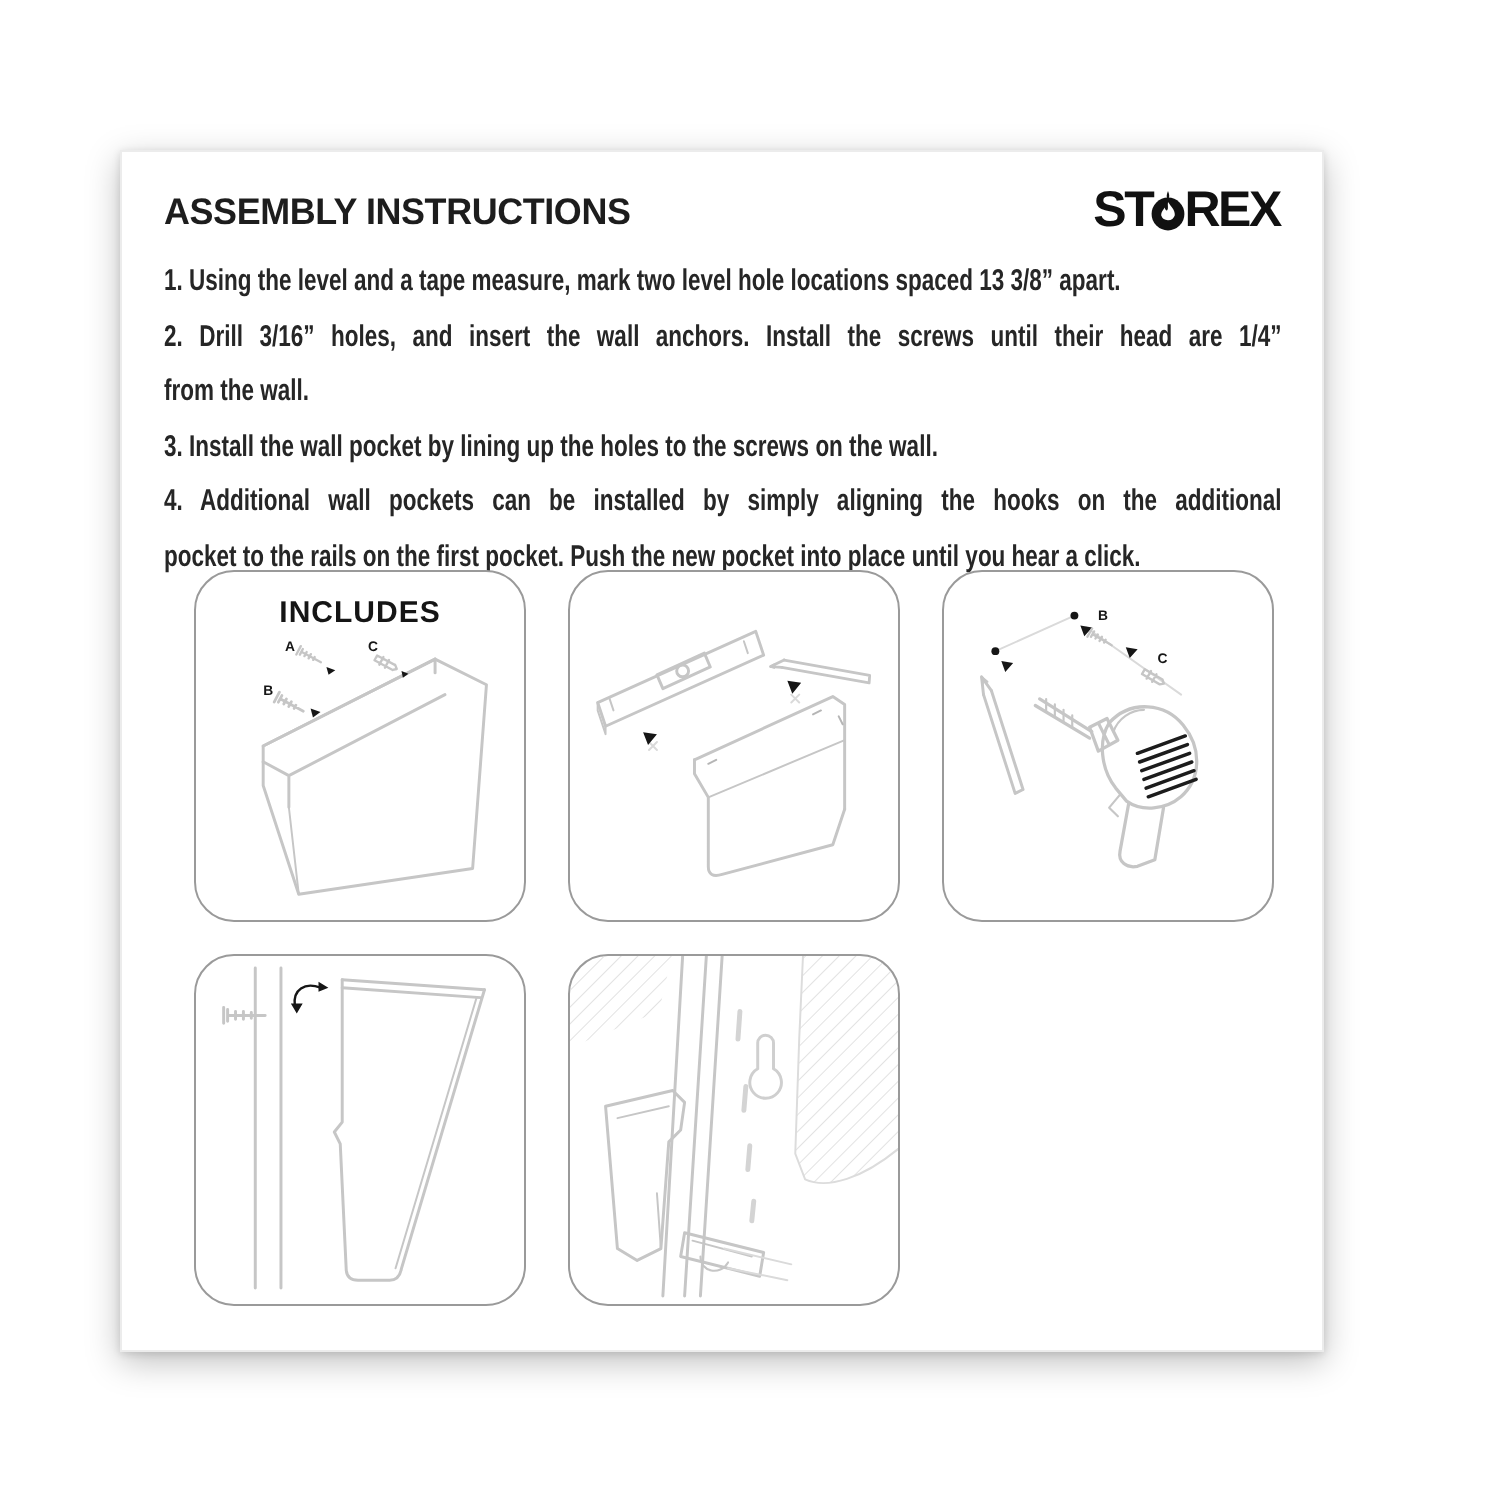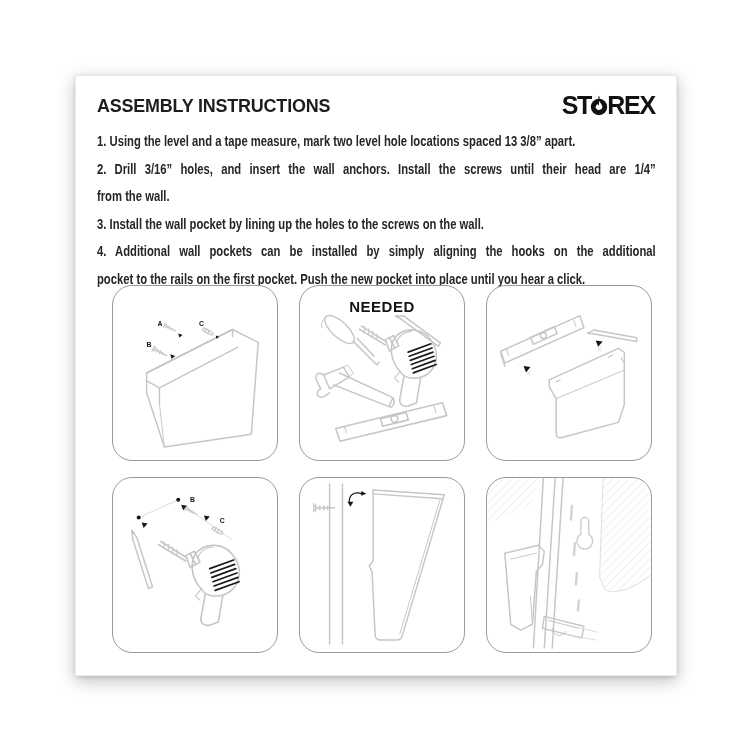--- a/index.html
+++ b/index.html
@@ -1,17 +1,17 @@
 <!DOCTYPE html>
 <html><head>
 <meta charset="utf-8">
 <style>
   html,body{margin:0;padding:0;width:750px;height:750px;background:#ffffff;
     font-family:"Liberation Sans",sans-serif;overflow:hidden;}
-  .card{position:absolute;left:75px;top:75px;width:600px;height:599px;background:#fff;
+  .card{position:absolute;left:60px;top:75px;width:600px;height:599px;background:#fff;
     border:1px solid #ececec;box-shadow:0 5px 16px rgba(0,0,0,.25),0 1px 4px rgba(0,0,0,.12);}
   .card-header{display:flex;align-items:center;justify-content:space-between;padding:15px 21px 0 21px;}
   h1.title{margin:0;font-size:18.5px;font-weight:800;letter-spacing:-.2px;color:#1d1d1d;
     transform:scaleX(.97);transform-origin:0 50%;}
   .brand{display:flex;align-items:center;color:#111;font-weight:800;font-size:25px;letter-spacing:-1.2px;}
   .brand svg{margin:0 -1px;display:block;}
   .steps{margin:7px 16px 0 21px;width:559px;overflow:visible;}
   .step-line{width:745px;transform:scaleX(.75);transform-origin:0 0;height:27.5px;line-height:27.5px;
     font-size:15px;font-weight:bold;color:#262626;white-space:nowrap;letter-spacing:0;}
   .step-line.jline{white-space:normal;text-align:justify;overflow:hidden;}
@@ -88,20 +88,21 @@
       <div class="step-line jline">2. Drill 3/16” holes, and insert the wall anchors. Install the screws until their head are 1/4”</div>
       <div class="step-line">from the wall.</div>
       <div class="step-line">3. Install the wall pocket by lining up the holes to the screws on the wall.</div>
       <div class="step-line jline">4. Additional wall pockets can be installed by simply aligning the hooks on the additional</div>
       <div class="step-line">pocket to the rails on the first pocket. Push the new pocket into place until you hear a click.</div>
     </div>
 
   <div class="panels">
 
     <div class="panel">
+      <div class="panel-label">INCLUDES</div>
       <svg class="art" viewBox="0 0 166 176">
         <g>
           <path d="M121,44 L147,57 L140,150 L52,163 L34,108 L34,88 Z"></path>
           <path d="M121,44 L34,88 M121,44 L121,51"></path>
           <path d="M34,96 L47,103 L47,119 M47,103 L126,62"></path>
           <path class="thin" d="M52,163 L47,119"></path>
         </g>
         <g>
           <text x="45" y="40">A</text>
           <use href="#sym-screw" transform="translate(52,36) rotate(28) scale(0.8)"></use>
@@ -109,41 +110,20 @@
           <text x="87" y="40">C</text>
           <use href="#sym-anchor" transform="translate(91,40) rotate(28) scale(0.8)"></use>
           <path class="blk" d="M104,50 l3.5,1.4 l-2.8,2 z"></path>
           <text x="34" y="62">B</text>
           <use href="#sym-screw" transform="translate(41,59) rotate(28) scale(0.95)"></use>
           <path class="blk" d="M58,69 l5,1.8 l-3.8,2.8 z"></path>
         </g>
       </svg>
     </div>
 
-    <div class="panel">
-      <div class="panel-label">NEEDED</div>
-      <svg class="art" viewBox="0 0 166 176">
-        <g>
-          <g transform="rotate(43 40 44)">
-              <ellipse cx="40" cy="44" rx="19" ry="8"></ellipse>
-            </g>
-          <path class="thin" d="M27,31 C23,33 21,37 22,42"></path>
-          <path d="M54,56 L72,74 M58,53 L75,71 M72,74 L78,80 L80,77"></path>
-        </g>
-        <use href="#sym-pencil" transform="translate(98,24) rotate(30)"></use>
-        <use href="#sym-drill" transform="translate(58,28) scale(1.05)"></use>
-        <g>
-          <path d="M24,90 C18,86 14,90 17,96 L21,104 C15,107 17,114 24,112 L30,108"></path>
-          <path d="M24,90 L44,82 L50,92 L30,104 Z"></path>
-          <path class="thin" d="M44,82 L48,80 L54,88 L50,92"></path>
-          <path d="M34,100 L90,122 L94,113 L40,88 M90,122 C94,124 97,118 94,113"></path>
-        </g>
-        <use href="#sym-level" transform="translate(34,116) scale(1.08)"></use>
-      </svg>
-    </div>
 
     <div class="panel">
       <svg class="art" viewBox="0 0 166 176">
         <g>
           <path d="M14,66 L94,30 L98,42 L18,78 Z"></path>
           <path d="M44,52 L68,41 L71,48 L47,59 Z"></path>
           <circle cx="57" cy="50" r="3"></circle>
           <path class="thin" d="M14,66 L14,70 L18,82 L18,78 M20,64 L22,70 M88,35 L90,41"></path>
         </g>
         <use href="#sym-pencil" transform="translate(100,42) rotate(4) scale(0.95)"></use>

